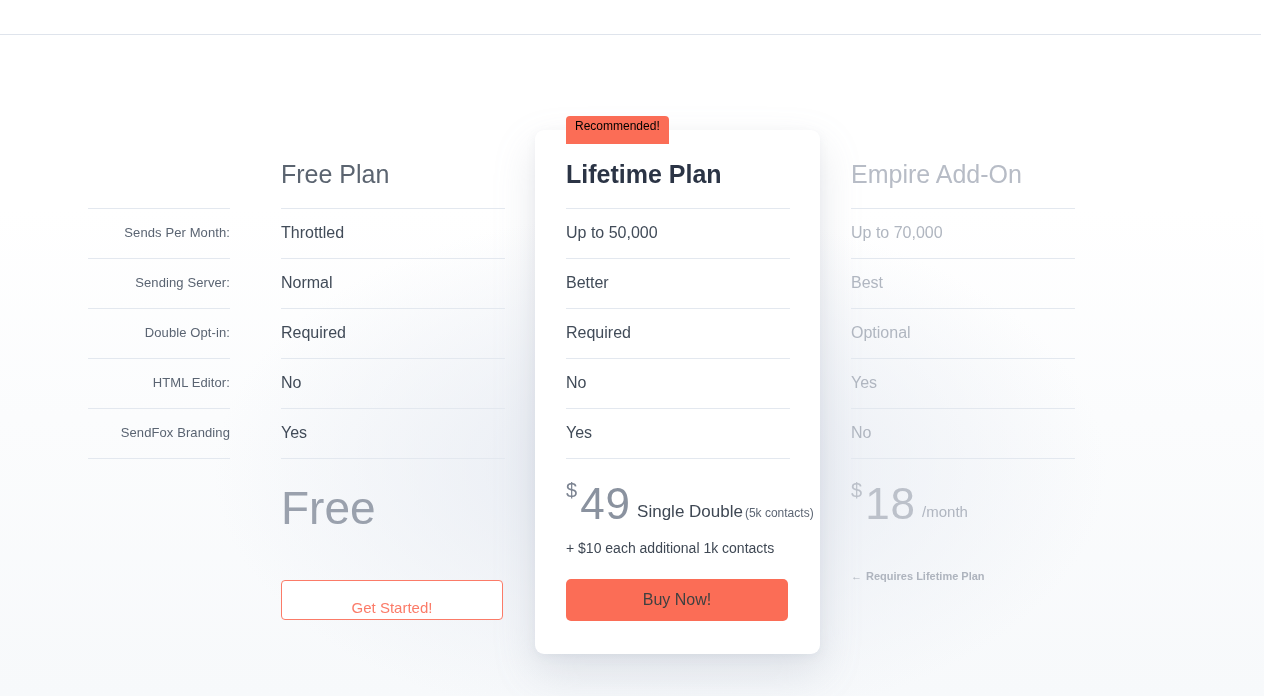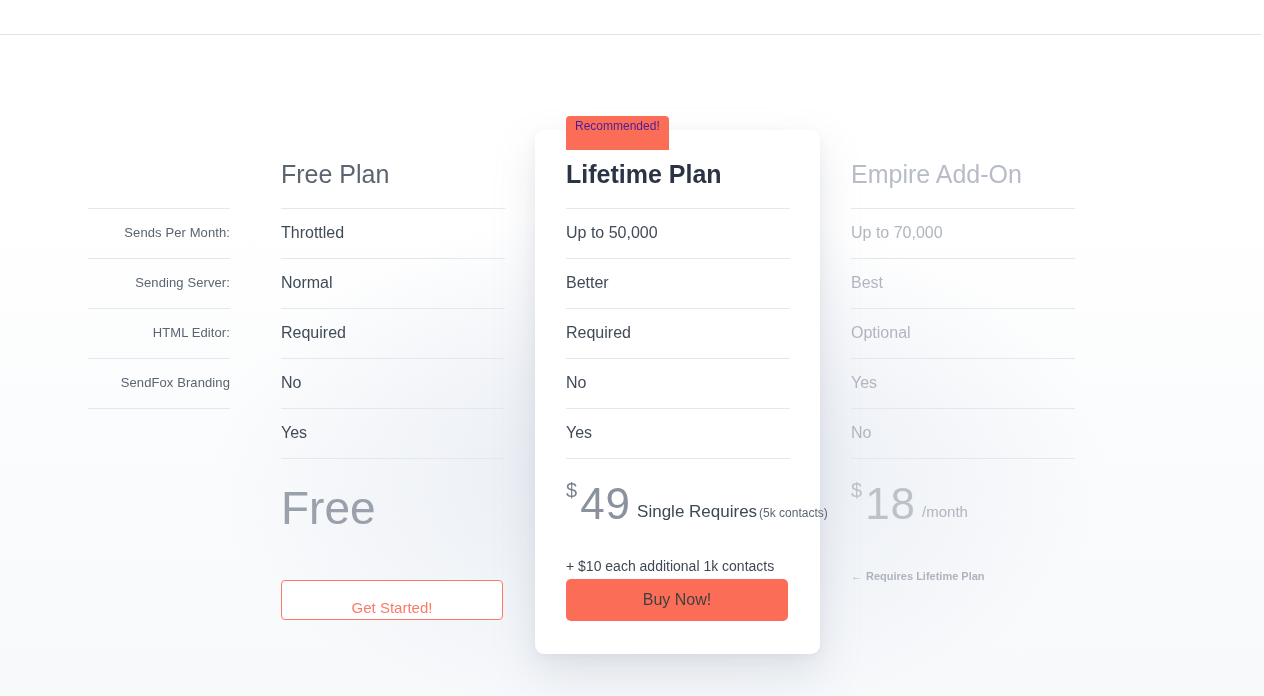--- a/index.html
+++ b/index.html
@@ -143,21 +143,21 @@
     vertical-align: 2px;
   }
   .per.muted { color: #b0b6c0; font-size: 15px; }
   .paren {
     font-size: 12px;
     color: #5d6674;
     margin-left: 2px;
     vertical-align: 2px;
   }
   .price-sub {
-    margin-top: 32px;
+    margin-top: 14px;
     font-size: 14px;
     color: #3f4854;
     white-space: nowrap;
   }
   .requires {
     margin-top: 44px;
     font-size: 11px;
     color: #aeb4be;
     font-weight: bold;
     white-space: nowrap;
@@ -211,23 +211,23 @@
     background: #ffffff;
     border-radius: 9px;
     box-shadow: 0 18px 42px rgba(140,150,170,0.22),
                 0 3px 10px rgba(140,150,170,0.10);
   }
 
   .badge {
     position: absolute;
     left: 566px;
     top: 116px;
-    padding: 4px 9px 16px 9px;
+    padding: 4px 9px 10px 9px;
     background: #fb6d56;
-    color: #4c1d95;
+    color: #000000;
     font-size: 12px;
     border-radius: 4px 4px 0 0;
     line-height: 1.15;
     white-space: nowrap;
   }
 
   .layer { position: relative; z-index: 2; }
 </style>
 </head>
 <body>
@@ -241,20 +241,21 @@
 
   <div class="badge">Recommended!</div>
 
   <div class="grid layer">
 
     <div class="col col-labels">
       <div class="col-head blank">&nbsp;</div>
       <div class="rows">
         <div class="rowcell label">Sends Per Month:</div>
         <div class="rowcell label">Sending Server:</div>
+        <div class="rowcell label">Double Opt-in:</div>
         <div class="rowcell label">HTML Editor:</div>
         <div class="rowcell label last">SendFox Branding</div>
       </div>
     </div>
 
     <div class="col col-free">
       <div class="col-head">Free Plan</div>
       <div class="rows">
         <div class="rowcell">Throttled</div>
         <div class="rowcell">Normal</div>
@@ -286,21 +287,21 @@
       </div>
     </div>
 
     <div class="price-block" style="left:281px;">
       <div class="price-free">Free</div>
     </div>
     <button class="btn-outline" style="left:281px;">Get Started!</button>
 
     <div class="price-block" style="left:566px;">
       <span class="price-line">
-        <span class="cur">$</span><span class="amt dark">49</span><span class="per">Single Requires</span><span class="paren">(5k contacts)</span>
+        <span class="cur">$</span><span class="amt dark">49</span><span class="per">Single Double</span><span class="paren">(5k contacts)</span>
       </span>
       <div class="price-sub">+ $10 each additional 1k contacts</div>
     </div>
     <button class="btn-primary" style="left:566px;">Buy Now!</button>
 
     <div class="price-block" style="left:851px;">
       <span class="price-line">
         <span class="cur muted">$</span><span class="amt muted">18</span><span class="per muted">/month</span>
       </span>
       <div class="requires"><span class="arrow-left">←</span><span>Requires Lifetime Plan</span></div>

